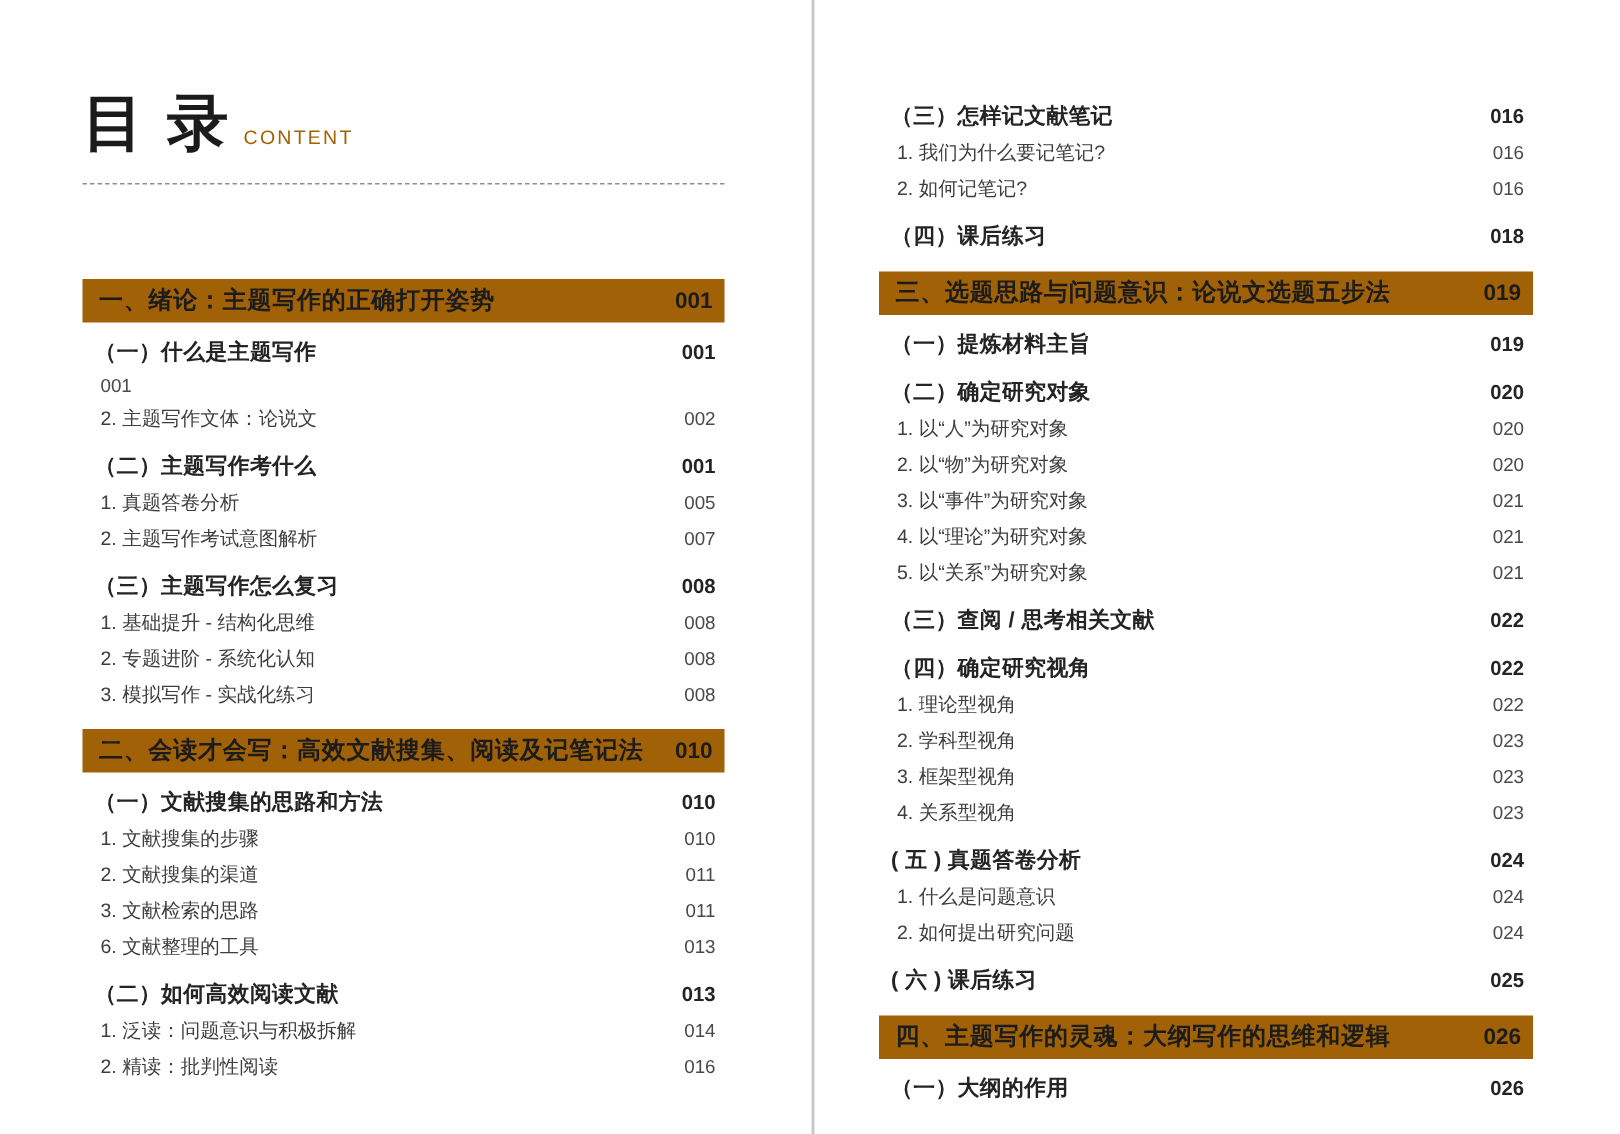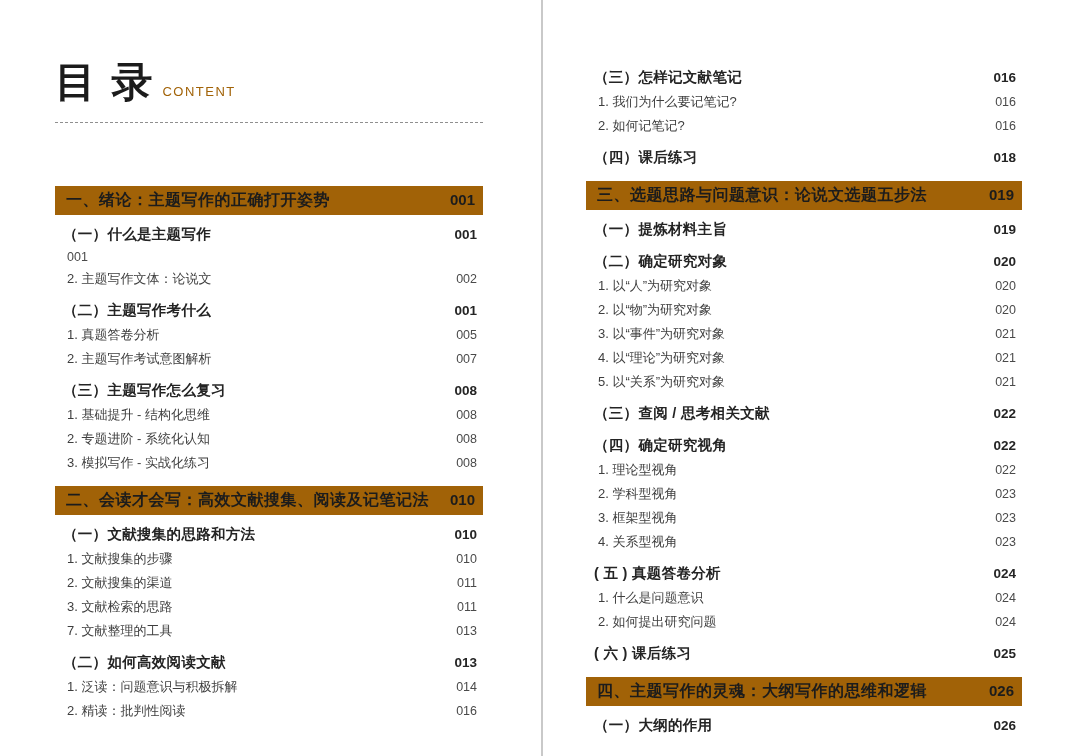--- a/index.html
+++ b/index.html
@@ -94,21 +94,21 @@
     </div>
   <div class="row item">
       <span class="t">2. 文献搜集的渠道</span>
       <span class="p">011</span>
     </div>
   <div class="row item">
       <span class="t">3. 文献检索的思路</span>
       <span class="p">011</span>
     </div>
   <div class="row item">
-      <span class="t">7. 文献整理的工具</span>
+      <span class="t">6. 文献整理的工具</span>
       <span class="p">013</span>
     </div>
   <div class="row sub">
       <span class="t">（二）如何高效阅读文献</span>
       <span class="p">013</span>
     </div>
   <div class="row item">
       <span class="t">1. 泛读：问题意识与积极拆解</span>
       <span class="p">014</span>
     </div>

